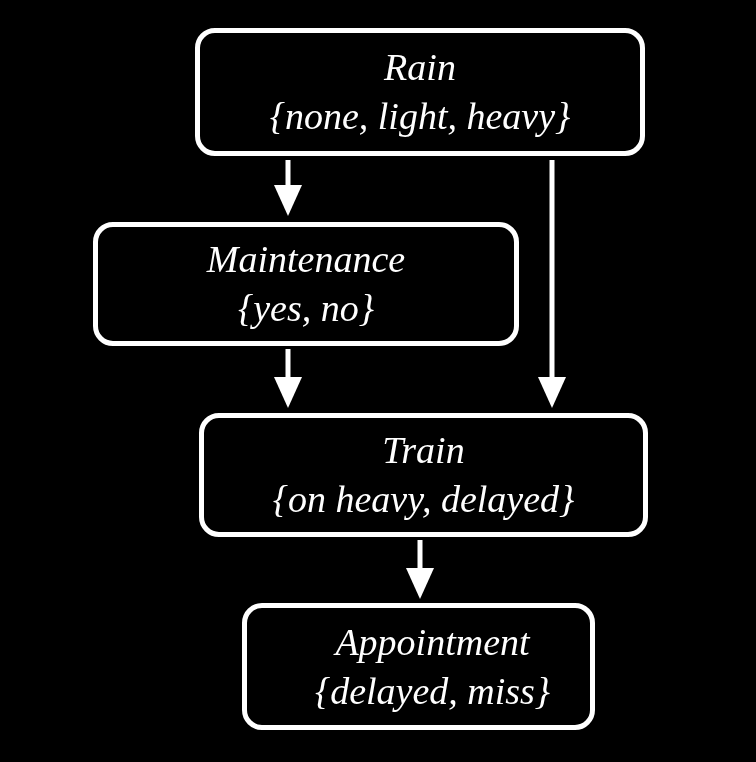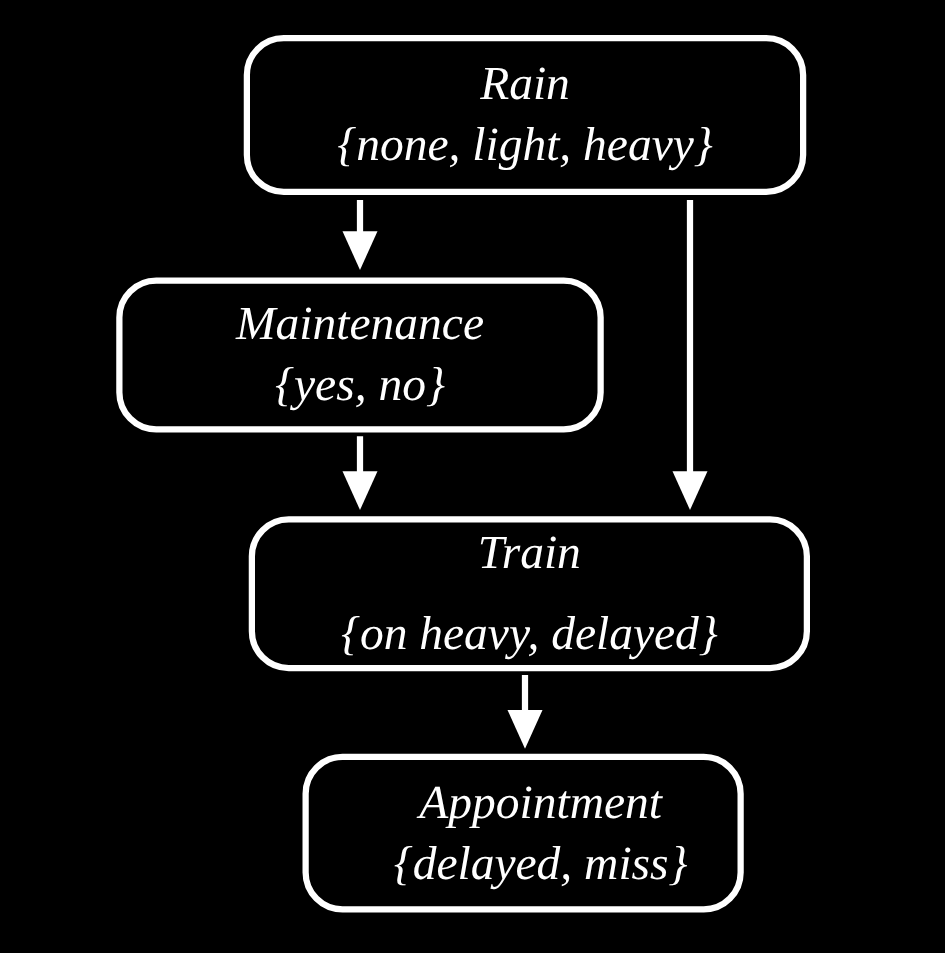--- a/index.html
+++ b/index.html
@@ -12,39 +12,39 @@
     width: 756px;
     height: 762px;
     background: #000000;
     overflow: hidden;
     font-family: "Liberation Serif", serif;
   }
   .node {
     position: absolute;
     box-sizing: border-box;
     border: 5px solid #ffffff;
-    border-radius: 32px;
+    border-radius: 20px;
     background: #000000;
     color: #ffffff;
     display: flex;
     flex-direction: column;
     align-items: center;
     justify-content: center;
     text-align: center;
     font-style: italic;
     font-size: 38px;
     line-height: 1.28;
   }
   .node .node-title,
   .node .node-domain {
     white-space: nowrap;
   }
   #node-rain        { left: 195px; top: 28px;  width: 450px; height: 128px; }
-  #node-maintenance { left: 93px;  top: 222px; width: 390px; height: 124px; }
-  #node-train       { left: 199px; top: 413px; width: 449px; height: 124px; justify-content: space-between; }
+  #node-maintenance { left: 93px;  top: 222px; width: 426px; height: 124px; }
+  #node-train       { left: 199px; top: 413px; width: 449px; height: 124px; }
   #node-appointment { left: 242px; top: 603px; width: 353px; height: 127px; padding-left: 28px; }
   .edges-layer {
     position: absolute;
     left: 0;
     top: 0;
     width: 756px;
     height: 762px;
     pointer-events: none;
   }
   .edge-line {

